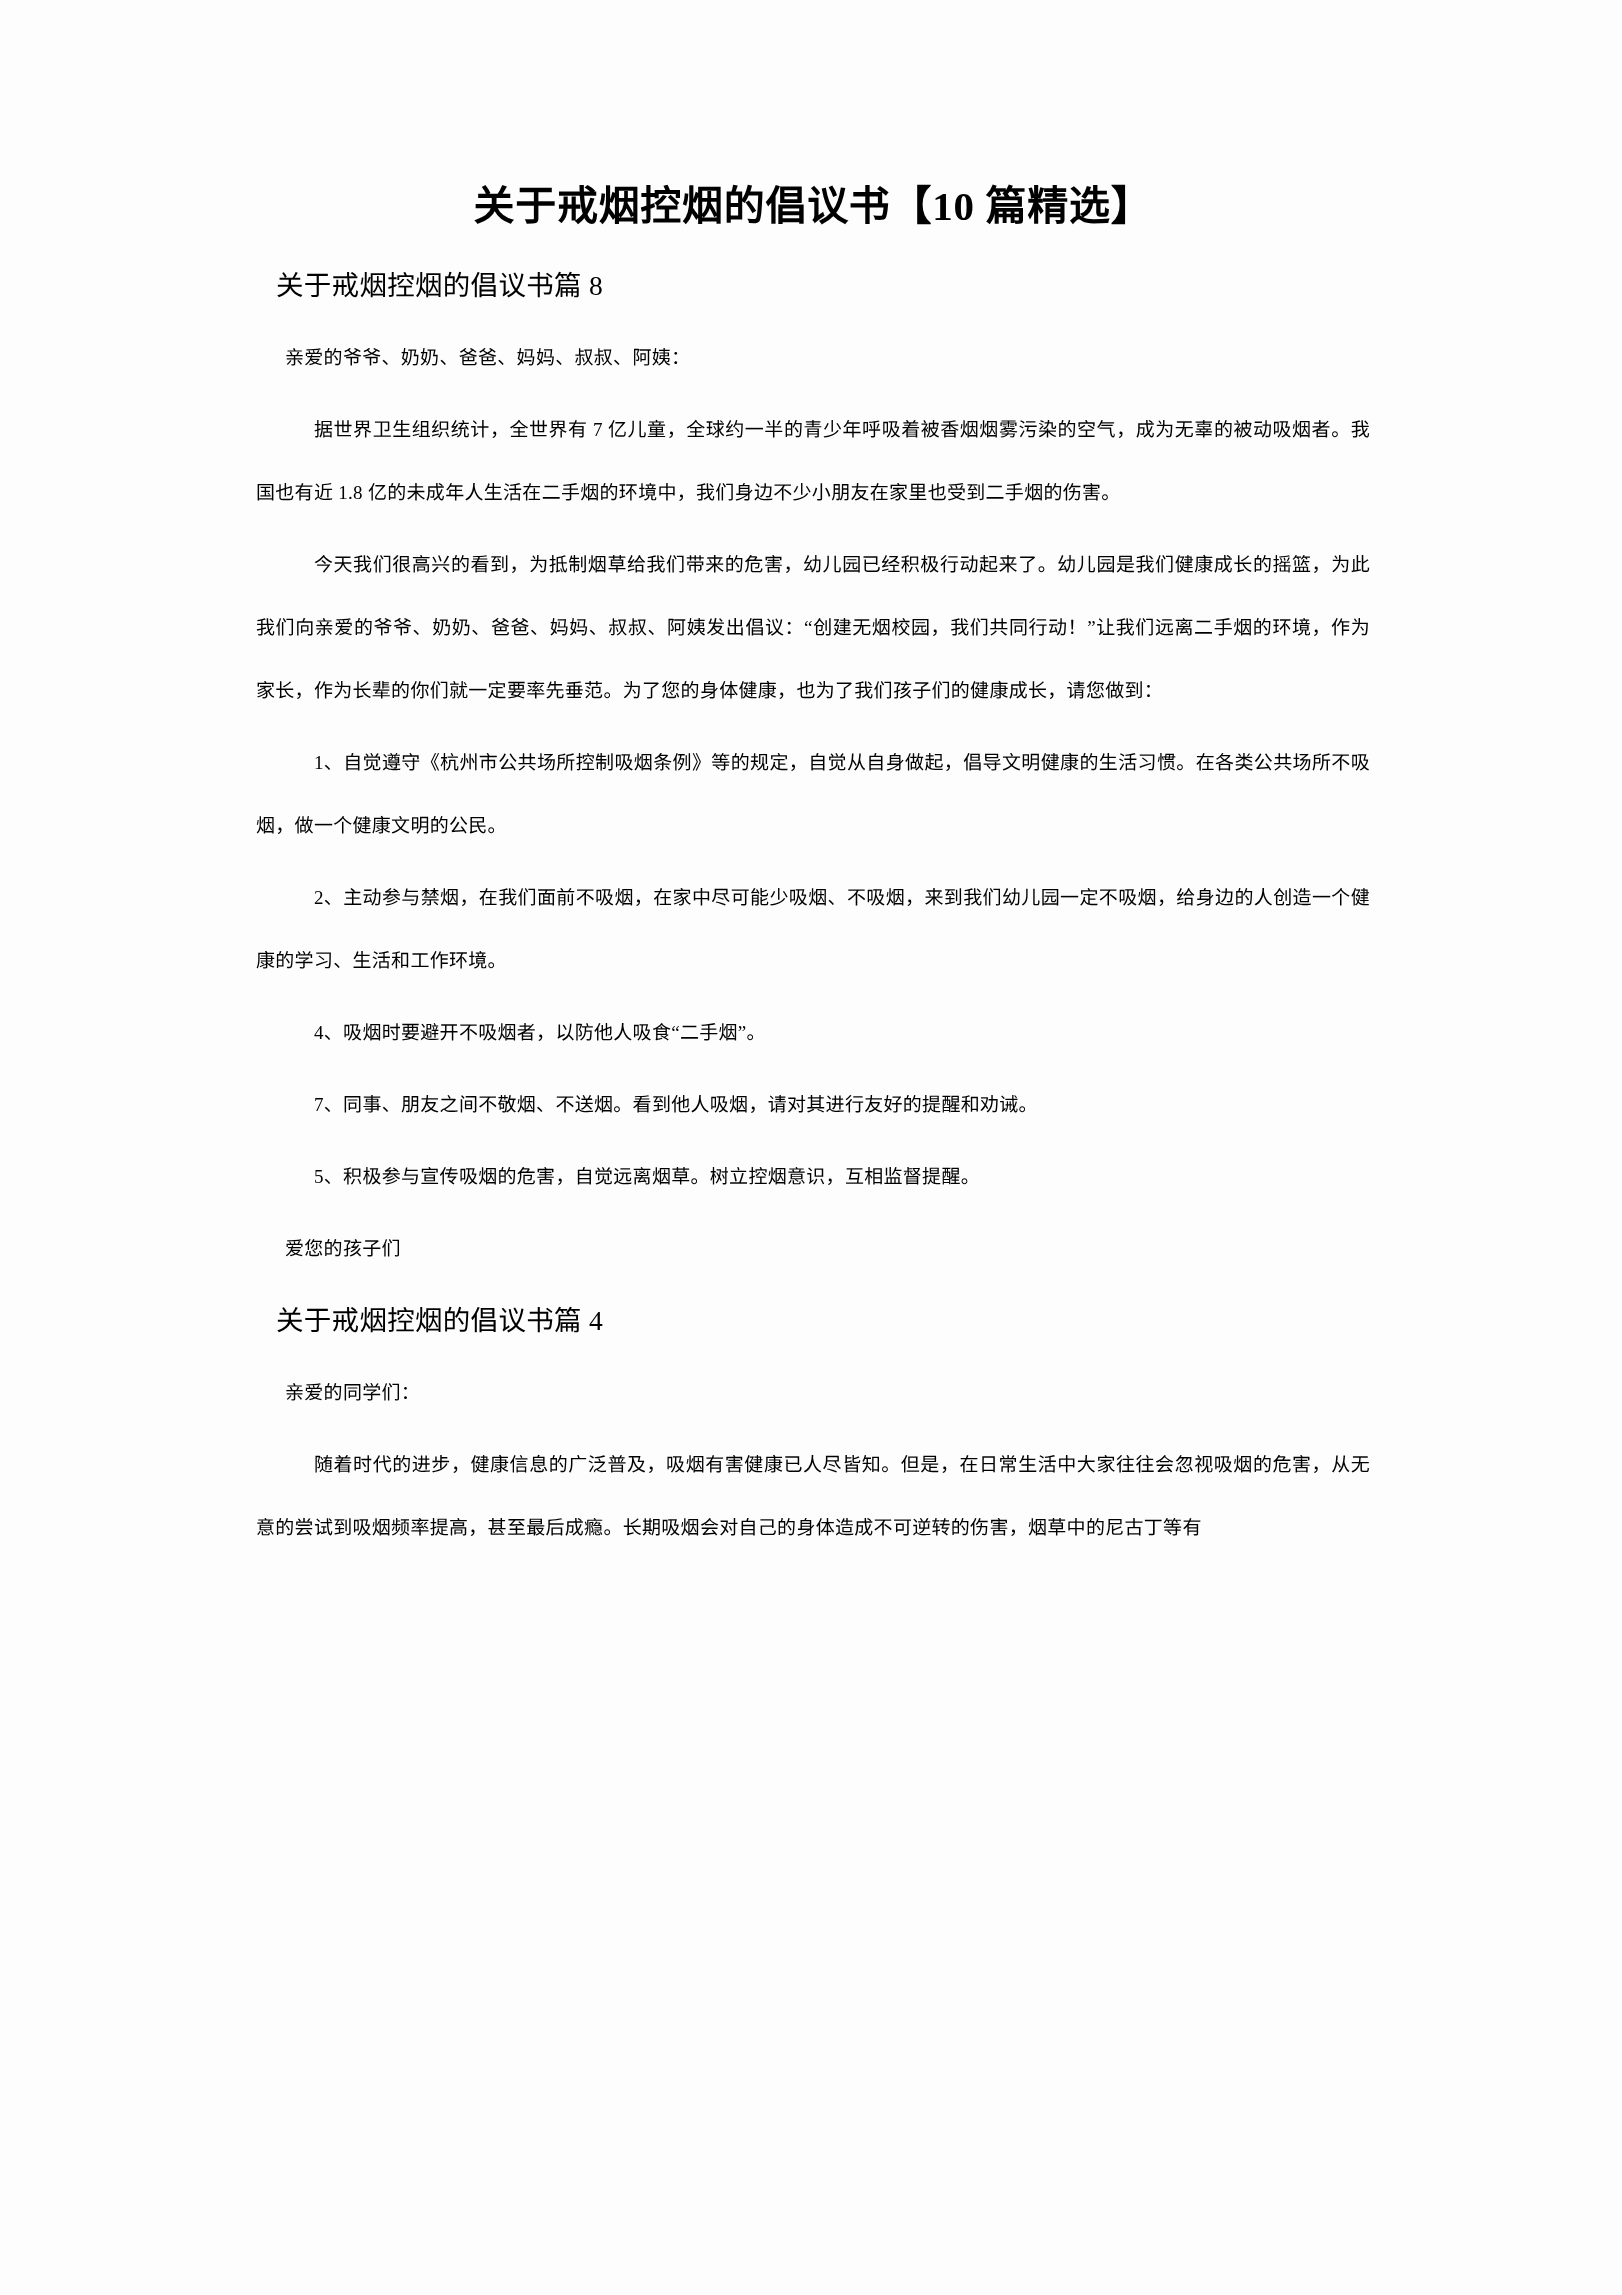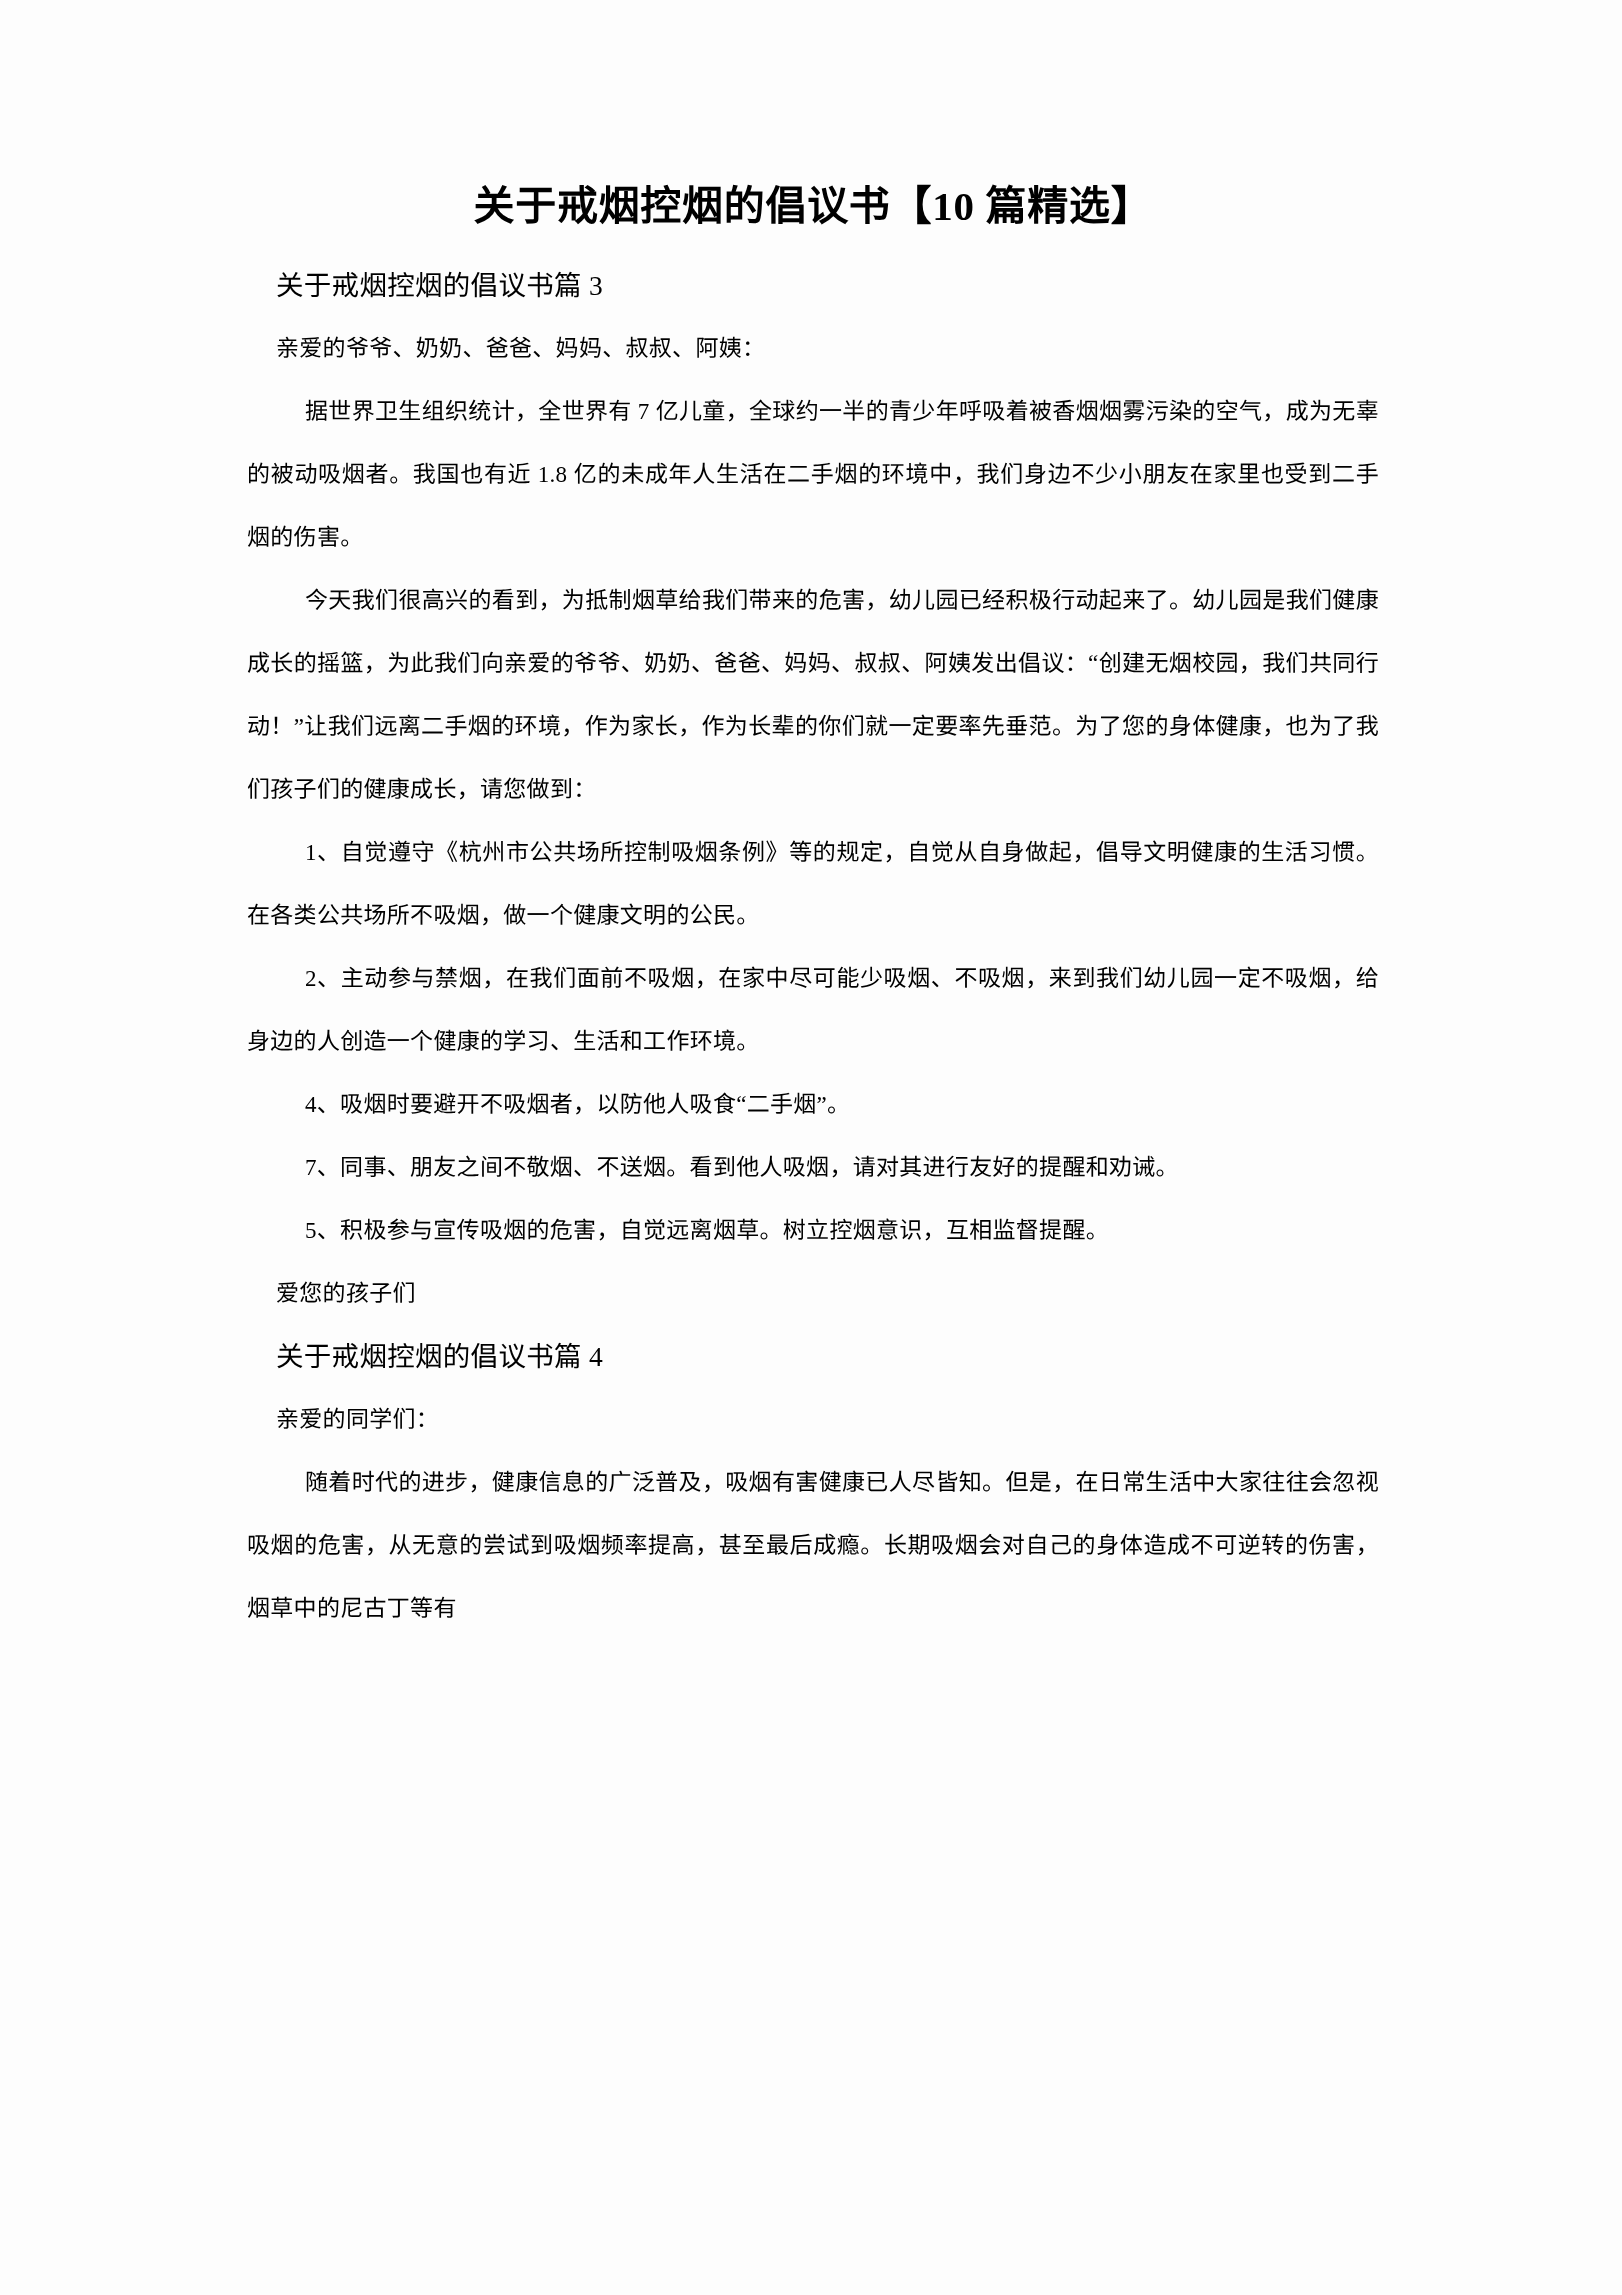--- a/index.html
+++ b/index.html
@@ -48,45 +48,45 @@
     font-size: 27.5px;
     font-weight: normal;
     line-height: 63px;
     margin: 0;
     text-indent: 29px;
     letter-spacing: 0.3px;
   }
 
   
   .para {
-    font-size: 23px;
+    font-size: 19px;
     font-weight: normal;
     line-height: 63px;
-    margin: 0;
+    margin: 9px;
     text-indent: 58px;
     text-align: justify;
     text-justify: inter-ideograph;
     letter-spacing: 0.3px;
     word-break: break-all;
   }
 
   .para.no-indent {
     text-indent: 29px;
   }
 </style>
 </head>
 <body>
 
 <div class="page">
   <div class="content">
 
     <h1 class="doc-title">关于戒烟控烟的倡议书【10 篇精选】</h1>
 
     <div id="blocks">
-        <p class="section-heading">关于戒烟控烟的倡议书篇 3</p>
+        <p class="section-heading">关于戒烟控烟的倡议书篇 8</p>
         <p class="para no-indent">亲爱的爷爷、奶奶、爸爸、妈妈、叔叔、阿姨：</p>
         <p class="para">据世界卫生组织统计，全世界有 7 亿儿童，全球约一半的青少年呼吸着被香烟烟雾污染的空气，成为无辜的被动吸烟者。我国也有近 1.8 亿的未成年人生活在二手烟的环境中，我们身边不少小朋友在家里也受到二手烟的伤害。</p>
         <p class="para">今天我们很高兴的看到，为抵制烟草给我们带来的危害，幼儿园已经积极行动起来了。幼儿园是我们健康成长的摇篮，为此我们向亲爱的爷爷、奶奶、爸爸、妈妈、叔叔、阿姨发出倡议：“创建无烟校园，我们共同行动！”让我们远离二手烟的环境，作为家长，作为长辈的你们就一定要率先垂范。为了您的身体健康，也为了我们孩子们的健康成长，请您做到：</p>
         <p class="para">1、自觉遵守《杭州市公共场所控制吸烟条例》等的规定，自觉从自身做起，倡导文明健康的生活习惯。在各类公共场所不吸烟，做一个健康文明的公民。</p>
         <p class="para">2、主动参与禁烟，在我们面前不吸烟，在家中尽可能少吸烟、不吸烟，来到我们幼儿园一定不吸烟，给身边的人创造一个健康的学习、生活和工作环境。</p>
         <p class="para">4、吸烟时要避开不吸烟者，以防他人吸食“二手烟”。</p>
         <p class="para">7、同事、朋友之间不敬烟、不送烟。看到他人吸烟，请对其进行友好的提醒和劝诫。</p>
         <p class="para">5、积极参与宣传吸烟的危害，自觉远离烟草。树立控烟意识，互相监督提醒。</p>
         <p class="para no-indent">爱您的孩子们</p>
         <p class="section-heading">关于戒烟控烟的倡议书篇 4</p>

